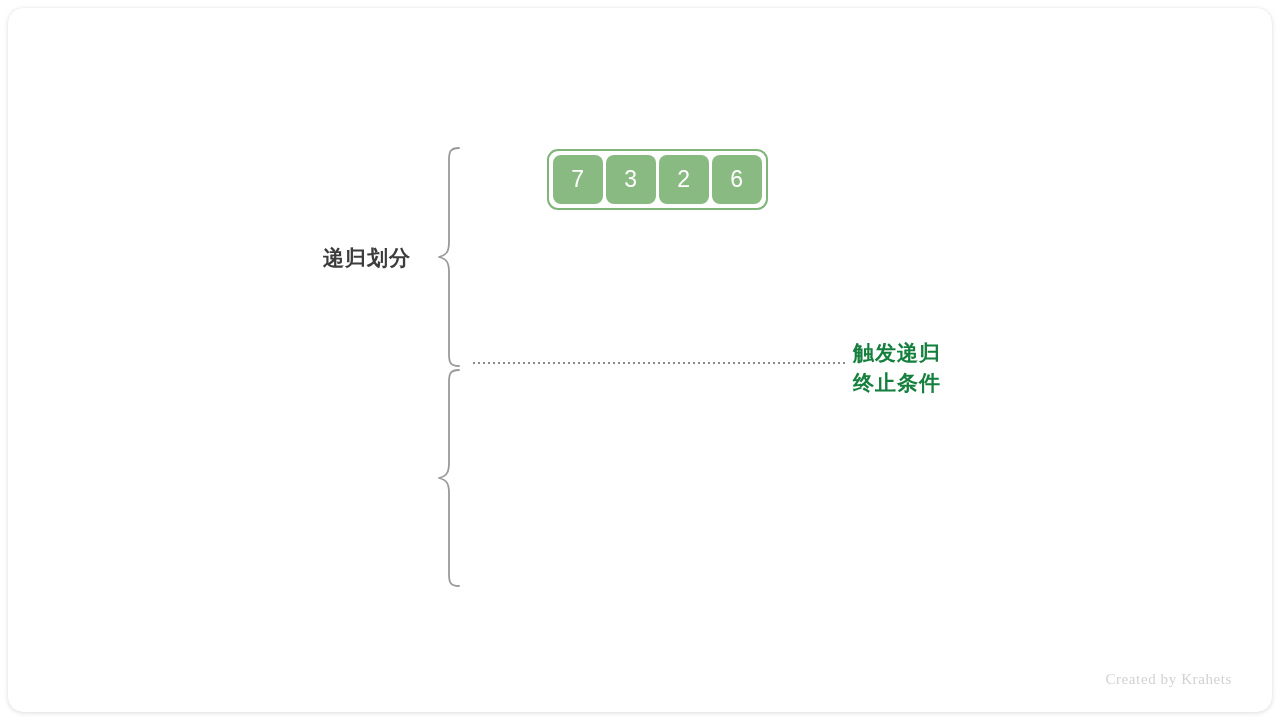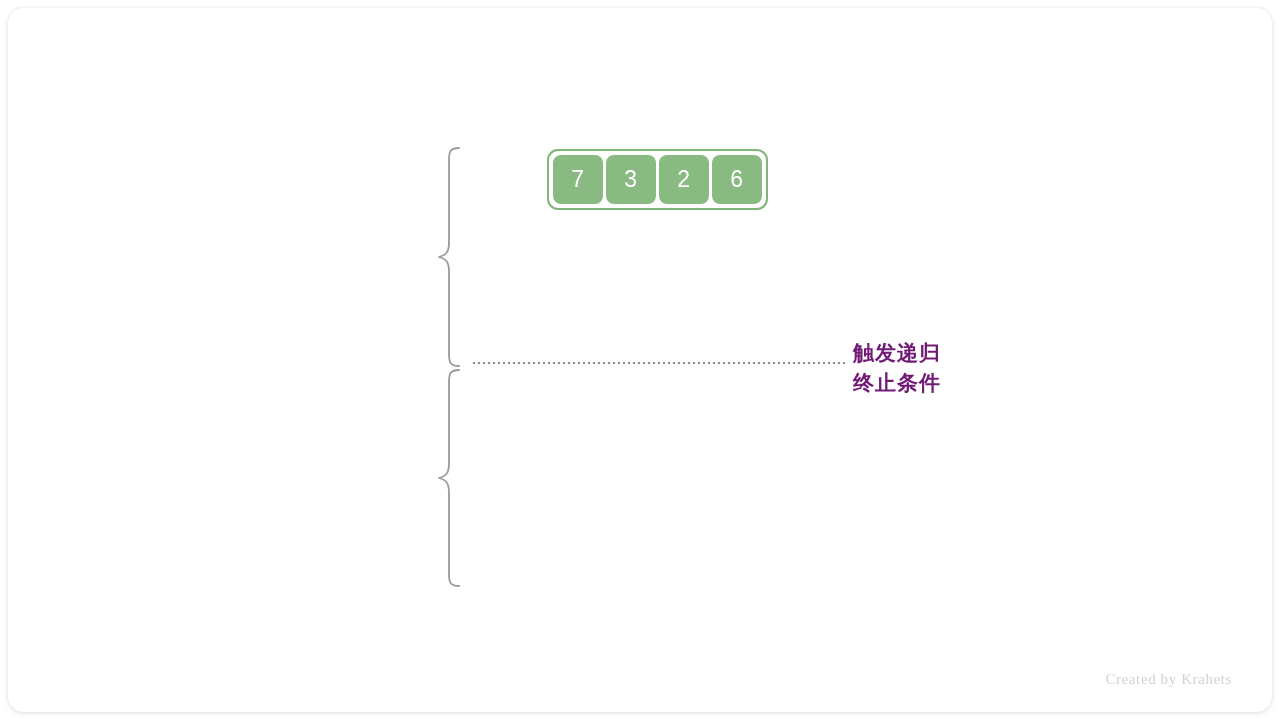--- a/index.html
+++ b/index.html
@@ -91,21 +91,21 @@
     background-repeat: repeat-x;
   }
 
   
   .annot {
     position: absolute;
     left: 845px;
     top: 330px;
     font-size: 21px;
     font-weight: bold;
-    color: #701a75;
+    color: #15803d;
     letter-spacing: 1px;
     line-height: 30px;
     white-space: nowrap;
   }
 
   
   .footer {
     position: absolute;
     right: 40px;
     bottom: 24px;
@@ -129,20 +129,21 @@
       </svg>
     </div>
 
     <div class="brace" id="brace-merge" style="top:360px;">
       <svg width="30" height="220" viewBox="0 0 30 220">
         <path d="M26 2 C 17 2, 16 6, 16 14 L 16 95 C 16 104, 14 108, 6 110
                  C 14 112, 16 116, 16 125 L 16 206 C 16 214, 17 218, 26 218" fill="none" stroke="#9a9a9a" stroke-width="1.8" stroke-linecap="round" stroke-linejoin="round"></path>
       </svg>
     </div>
 
+    <div class="side-label" id="label-divide">递归划分</div>
 
     <div class="array-wrap">
       <div class="cell">7</div>
       <div class="cell">3</div>
       <div class="cell">2</div>
       <div class="cell">6</div>
     </div>
 
     <div class="dotted-line"></div>
 

